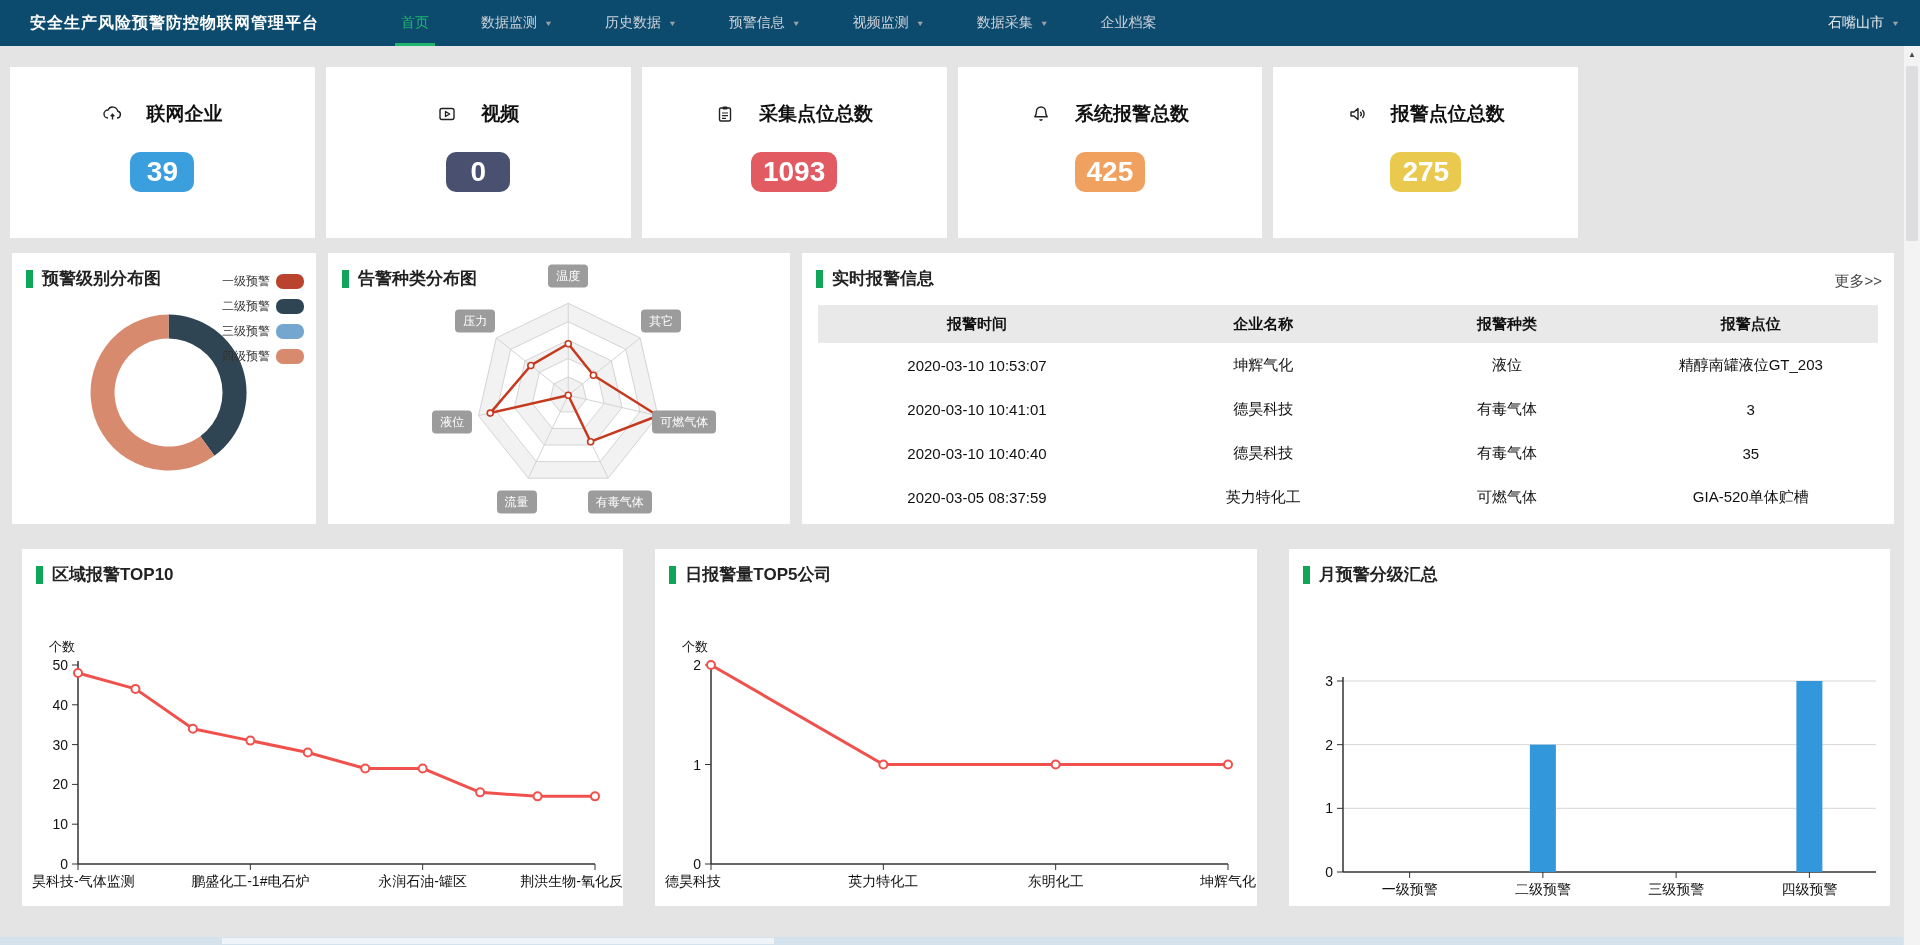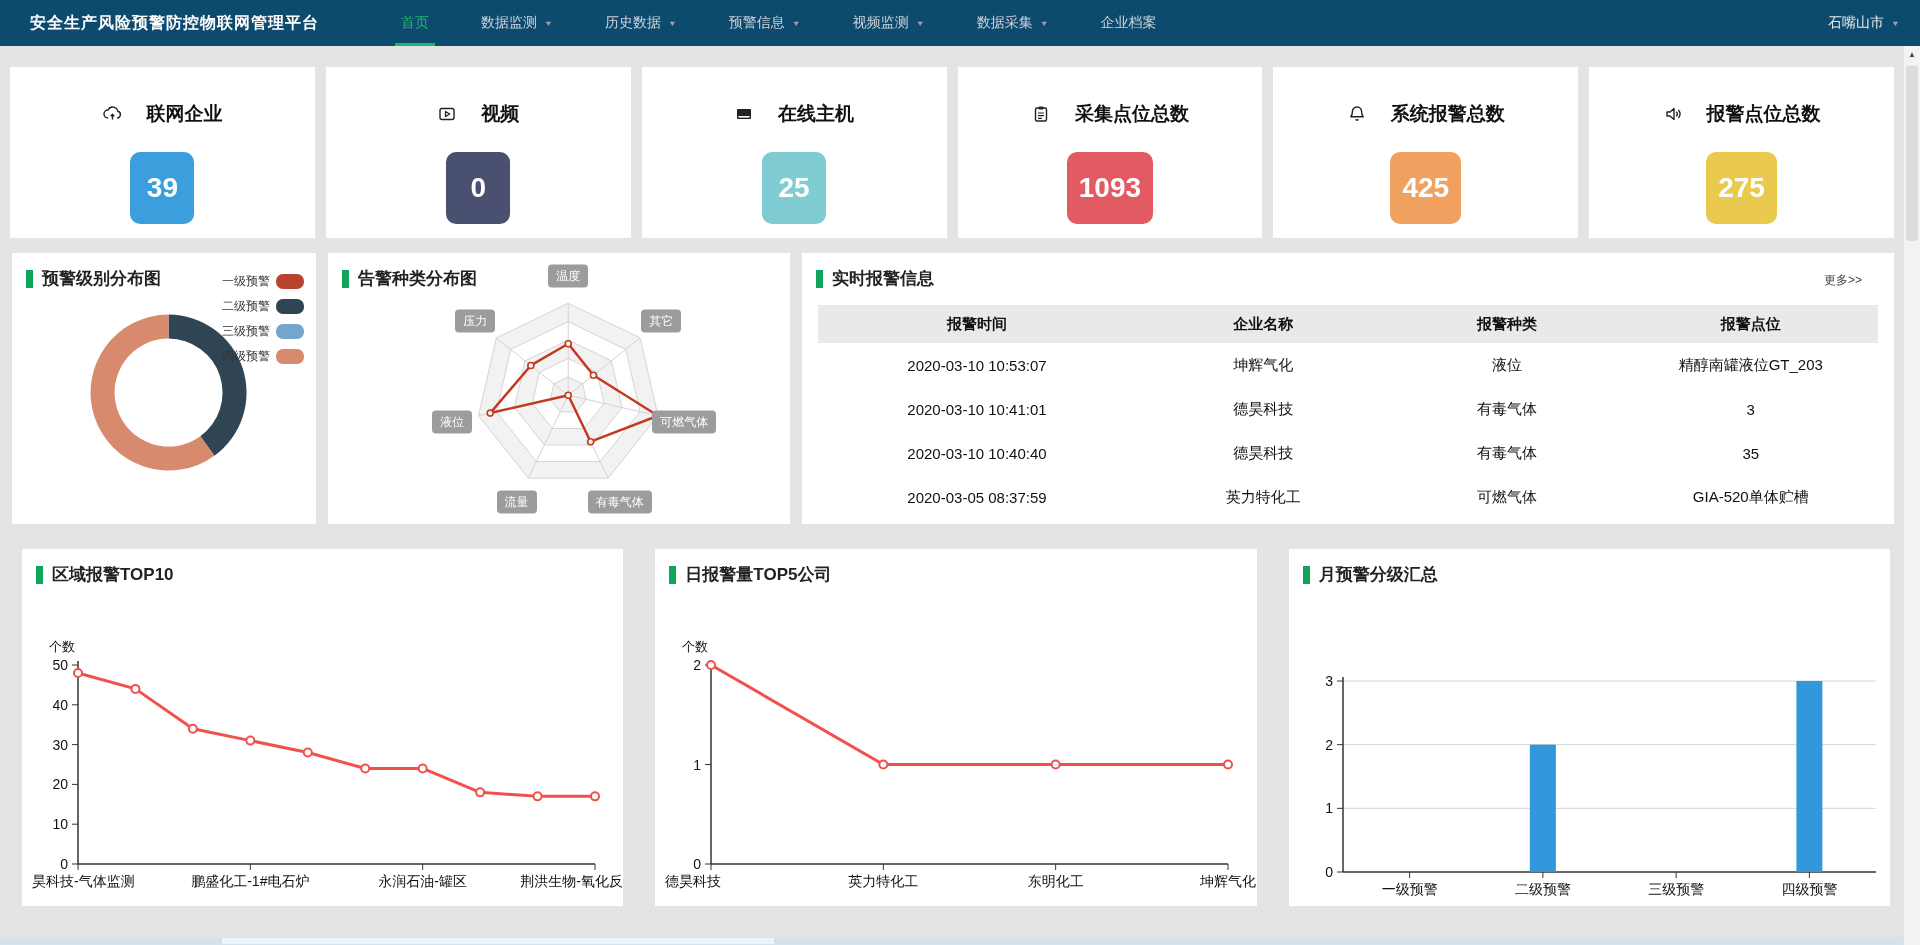--- a/index.html
+++ b/index.html
@@ -21,33 +21,33 @@
   .caret { font-size:9px; margin-left:7px; color:#9aa0a8; transform:scaleY(.85); }
   .hdr-right { margin-left:auto; margin-right:20px; font-size:14px; color:#e8eaec;
                display:flex; align-items:center; cursor:pointer; }
   
   .stats-row { position:absolute; top:67px; left:10px; right:26px; height:171px;
                display:grid; grid-template-columns:repeat(6,1fr); gap:11px; }
   .stat-card { background:#fff; display:flex; flex-direction:column; align-items:center; }
   .stat-head { margin-top:34px; display:flex; align-items:center; gap:24px;
                font-size:19px; font-weight:bold; color:#111; }
   .stat-head svg { display:block; }
-  .stat-badge { margin-top:25px; min-width:64px; padding:0 12px; height:72px; border-radius:10px;
+  .stat-badge { margin-top:25px; min-width:64px; padding:0 12px; height:40px; border-radius:10px;
                 color:#fff; font-size:28px; font-weight:bold;
                 display:flex; align-items:center; justify-content:center; }
   
   .mid-row { position:absolute; top:253px; left:12px; right:26px; height:271px;
              display:grid; grid-template-columns:304px 462px 1fr; gap:12px; }
   .bottom-row { position:absolute; top:549px; left:22px; right:30px; height:357px;
                 display:grid; grid-template-columns:1fr 1fr 1fr; gap:32px; }
   .panel { background:#fff; position:relative; overflow:hidden; }
   .panel-title { position:absolute; top:14px; left:14px; display:flex; align-items:center; gap:9px;
                  font-size:17px; font-weight:bold; color:#222; z-index:3; white-space:nowrap; }
   .tbar { width:7px; height:18px; background:#10a659; flex:0 0 auto; }
-  .more { position:absolute; top:19px; right:32px; font-size:12px; color:#444; cursor:pointer; z-index:3; }
+  .more { position:absolute; top:19px; right:12px; font-size:15px; color:#444; cursor:pointer; z-index:3; }
   
   .legend { position:absolute; top:16px; right:12px; z-index:2; }
   .legend-item { display:flex; align-items:center; justify-content:flex-end; gap:6px; height:25px;
                  font-size:12px; color:#333; }
   .legend-swatch { width:28px; height:15px; border-radius:7px; }
   .pie-host, .radar-host { position:absolute; inset:0; }
   .radar-label { position:absolute; transform:translate(-50%,-50%); background:#9c9c9c; color:#fff;
                  font-size:12px; padding:3px 8px; border-radius:4px; white-space:nowrap;text-align:right; }
   
   .alarm-table { position:absolute; left:16px; right:16px; top:52px; }
@@ -118,30 +118,20 @@
   </div>
   <div class="stat-card">
     <div class="stat-head">
       <svg width="20" height="20" viewBox="0 0 20 20">
         <rect x="3" y="4.5" width="14" height="11" rx="2" fill="none" stroke="#222" stroke-width="1.4"></rect>
         <path d="M8.5 7.5l4.2 2.5-4.2 2.5z" fill="none" stroke="#222" stroke-width="1.3" stroke-linejoin="round"></path>
       </svg>
       <span>视频</span>
     </div>
     <div class="stat-badge" style="background: rgb(74, 81, 112);">0</div>
-  </div>
-  <div class="stat-card">
-    <div class="stat-head">
-      <svg width="20" height="20" viewBox="0 0 20 20">
-        <rect x="3" y="5" width="14" height="10" rx="1" fill="#222"></rect>
-        <rect x="4.5" y="12" width="11" height="1.6" fill="#fff"></rect>
-      </svg>
-      <span>在线主机</span>
-    </div>
-    <div class="stat-badge" style="background: rgb(127, 204, 211);">25</div>
   </div>
   <div class="stat-card">
     <div class="stat-head">
       <svg width="20" height="20" viewBox="0 0 20 20">
         <rect x="4.5" y="4" width="11" height="13" rx="1.5" fill="none" stroke="#222" stroke-width="1.4"></rect>
         <rect x="7.5" y="2.5" width="5" height="3" rx="1" fill="#222"></rect>
         <path d="M7 9h6M7 11.7h6M7 14.4h4" stroke="#222" stroke-width="1.2"></path>
       </svg>
       <span>采集点位总数</span>
     </div>

